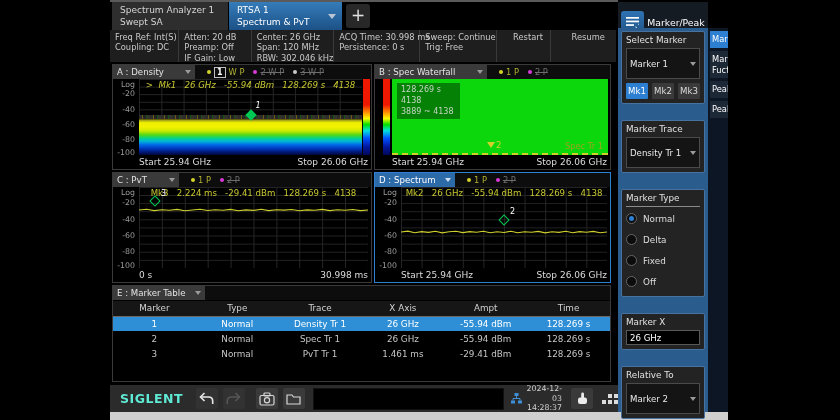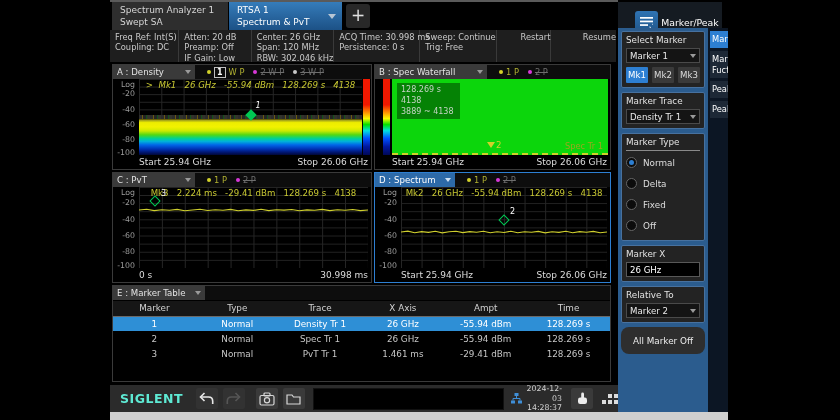--- a/index.html
+++ b/index.html
@@ -16,34 +16,34 @@
   .plusbtn{position:absolute;left:236px;top:4px;width:24px;height:24px;background:#282828;border-radius:3px;
            color:#e0e0e0;font-size:17px;text-align:center;line-height:23px;}
   .caret{width:0;height:0;border-left:4px solid transparent;border-right:4px solid transparent;border-top:5px solid #b8c6d4;display:inline-block;}
   .caret.sm{border-left-width:3px;border-right-width:3px;border-top-width:4px;border-top-color:#9a9a9a;}
 
   
   .settings{position:absolute;left:0;top:30px;width:506px;height:32px;background:#1e1e1e;display:flex;box-sizing:border-box;}
   .sgroup{font-size:8.3px;color:#c9c9c9;line-height:1.25;padding:2px 0 0 5px;box-sizing:border-box;border-right:1px solid #3a3a3a;height:32px;}
   .sgroup div{white-space:nowrap;}
   .sg1{width:71px;}.sg2{width:74px;}.sg3{width:84px;}.sg4{width:86px;}.sg5{width:78px;}
-  .sbtn{width:56px;text-align:right;padding-left:9px;}
+  .sbtn{width:56px;text-align:center;padding-left:9px;}
 
   
   .win{position:absolute;border:1px solid #3a3a3a;background:#000;box-sizing:border-box;}
   #winA{left:2px;top:64px;width:260px;height:106px;}
   #winB{left:264px;top:64px;width:237px;height:106px;}
   #winC{left:2px;top:172px;width:260px;height:111px;}
   #winD{left:264px;top:172px;width:237px;height:111px;border-color:#2d7fd2;}
   #winE{left:2px;top:285px;width:499px;height:97px;}
   .wtitle{height:14px;display:flex;align-items:center;background:#0d0d0d;}
   .wname{background:#3a3a3a;height:14px;box-sizing:border-box;padding:0 4px;font-size:8.6px;color:#e4e4e4;
          display:flex;align-items:center;justify-content:space-between;}
   #winD .wname{background:#2d6aa8;color:#fff;}
-  .wA .wname{width:82px;}.wB .wname{width:112px;}.wC .wname{width:82px;}.wD .wname{width:80px;}.wE .wname{width:92px;}
+  .wA .wname{width:82px;}.wB .wname{width:112px;}.wC .wname{width:66px;}.wD .wname{width:80px;}.wE .wname{width:92px;}
   .traces{display:flex;align-items:center;gap:9px;margin-left:12px;font-size:8.3px;}
   .tr{display:flex;align-items:center;gap:3px;}
   .dot{width:4px;height:4px;border-radius:50%;display:inline-block;}
   .dot.y{background:#d2d22a;}.dot.m{background:#d838d8;}.dot.w{background:#c8c8c8;}
   .tr.on{color:#b2b232;}
   .tr.off{color:#6e6e6e;text-decoration:line-through;}
   .trbox{border:1px solid #c0c0c0;color:#fff;padding:0 2px;font-size:8px;line-height:9px;text-decoration:none;}
 
   .plot{position:absolute;left:26px;top:14px;bottom:14px;background:#000;
         background-image:linear-gradient(to right,#252525 1px,transparent 1px),
@@ -104,29 +104,29 @@
   .netic{margin-left:7px;}
   .dtime{font-size:7.8px;color:#d2d2d2;line-height:1.25;margin-left:4px;width:42px;text-align:right;}
   .gridic{display:grid;grid-template-columns:4px 4px 4px;grid-gap:2px;margin-left:9px;}
   .gridic i{width:4px;height:4px;background:#dcdcdc;}
   .gridic i.e{background:transparent;}
 
   .bottomstrip{position:absolute;left:0;top:412px;width:618px;height:8px;background:#cfcfcf;}
 
   
   .rphead{position:absolute;left:508px;top:2px;width:90px;height:40px;background:#151b22;
-          display:flex;align-items:center;padding-left:14px;}
+          display:flex;align-items:center;}
   .rpmenu{width:23px;height:22px;margin-left:3px;border-radius:3px;background:linear-gradient(#2f74b4,#1f5488);
           display:flex;align-items:center;justify-content:center;}
   .rptitle{flex:1;text-align:center;font-size:9.3px;color:#fff;}
   .rpbody{position:absolute;left:508px;top:28px;width:90px;height:384px;background:#2b5c8e;box-sizing:border-box;}
-  .rpg{margin:3px 3px 4px 3px;background:#232323;border:1px solid #47719f;border-radius:2px;padding:3px 4px 4px 4px;}
+  .rpg{margin:3px 3px 16px 3px;background:#232323;border:1px solid #47719f;border-radius:2px;padding:3px 4px 4px 4px;}
   .rpg .lbl{font-size:8.8px;color:#e2e2e2;margin-bottom:3px;}
   .dd{height:13px;background:#141414;border:1px solid #4a4a4a;display:flex;align-items:center;
-      justify-content:space-between;padding:0 3px;font-size:8.6px;color:#eaeaea;}
+      justify-content:space-between;padding:8px 3px;font-size:8.6px;color:#eaeaea;}
   .mkrow{display:flex;gap:4px;margin-top:4px;}
   .mkbtn{flex:1;height:16px;background:#3a3a3a;color:#dcdcdc;font-size:8.6px;display:flex;
          align-items:center;justify-content:center;border-radius:1px;}
   .mkbtn.active{background:#2d7fd2;color:#fff;}
   .rpg hr{border:none;border-top:1px solid #8a8a8a;margin:2px 0 1px 0;}
   .radio{display:flex;align-items:center;gap:6px;height:21px;}
   .rdot{width:11px;height:11px;border-radius:50%;background:#0c0c0c;border:1px solid #666;box-sizing:border-box;
         display:flex;align-items:center;justify-content:center;}
   .radio.sel .rdot::after{content:"";width:5px;height:5px;border-radius:50%;background:#2d7fd2;}
   .radio span{font-size:8.8px;color:#dedede;}

